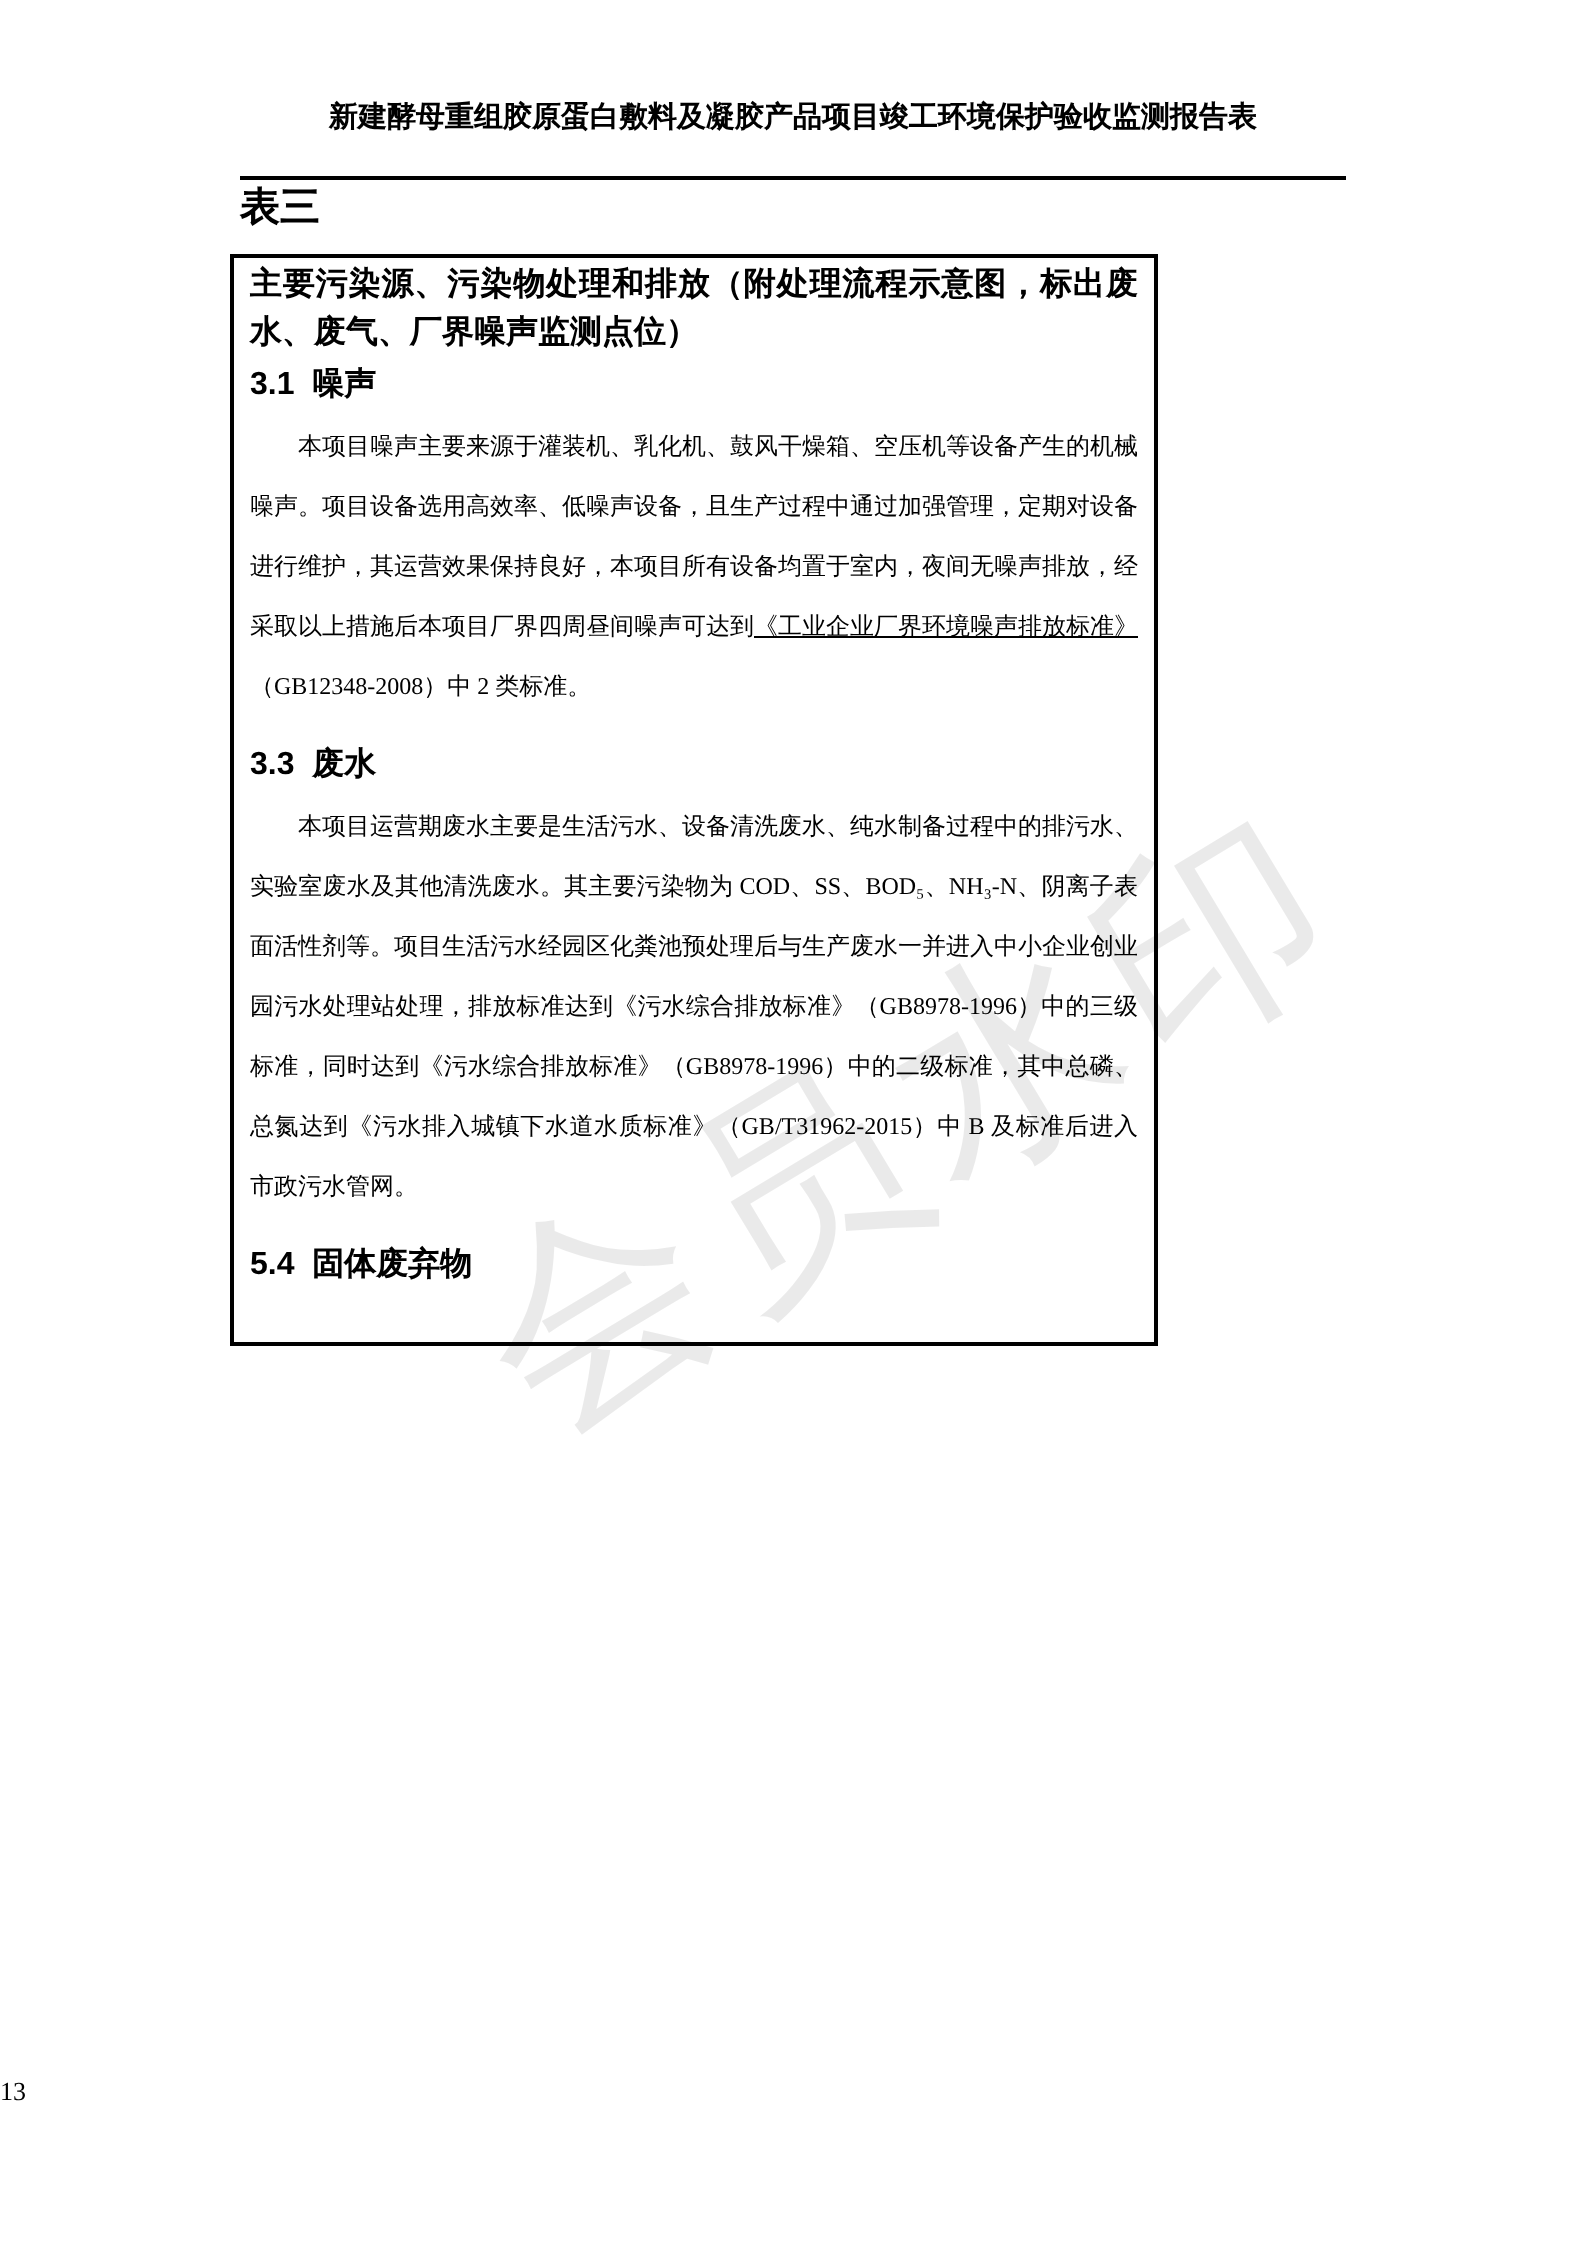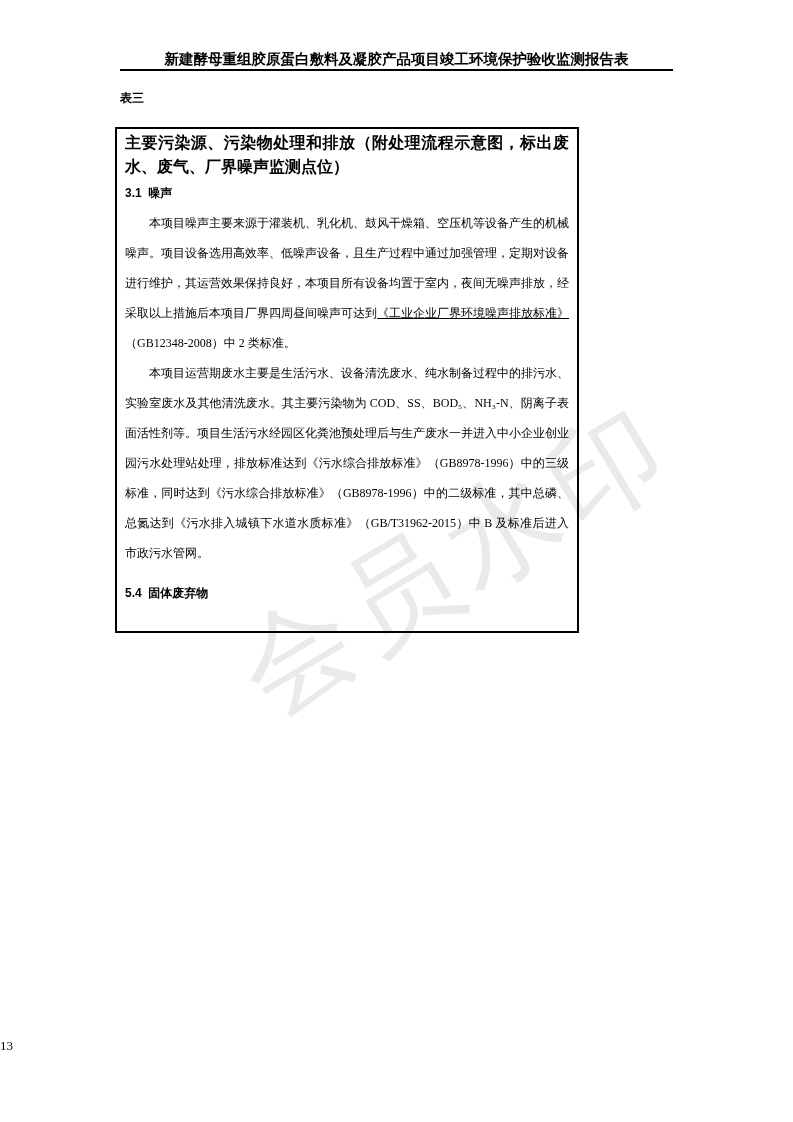--- a/index.html
+++ b/index.html
@@ -25,37 +25,37 @@
     white-space: nowrap;
     z-index: 0;
     pointer-events: none;
   }
   .header {
     position: absolute;
     top: 50px;
     left: 120px;
     right: 120px;
     border-bottom: 2px solid #000;
-    padding-bottom: 1px;
+    padding-bottom: 20px;
     text-align: center;
     z-index: 1;
   }
   .doc-title {
     font-family: "Liberation Sans", "DejaVu Sans", sans-serif;
     font-weight: bold;
     font-size: 14.5px;
     line-height: 18px;
   }
   .table-label {
     position: absolute;
     top: 90px;
     left: 120px;
     font-family: "Liberation Sans", "DejaVu Sans", sans-serif;
     font-weight: bold;
-    font-size: 12px;
+    font-size: 20px;
     z-index: 1;
   }
   .doc-table {
     position: absolute;
     top: 127px;
     left: 115px;
     width: 464px;
     box-sizing: border-box;
     border: 2px solid #000;
     padding: 2px 8px 23px 8px;
@@ -65,21 +65,21 @@
   .tbl-header {
     font-family: "Liberation Sans", "DejaVu Sans", sans-serif;
     font-weight: bold;
     font-size: 16px;
     line-height: 24px;
     text-align: justify;
   }
   .sec-heading {
     font-family: "Liberation Sans", "DejaVu Sans", sans-serif;
     font-weight: bold;
-    font-size: 12px;
+    font-size: 16px;
     line-height: 24px;
     margin-top: 2px;
     margin-bottom: 3px;
     white-space: pre-wrap;
   }
   .section + .section .sec-heading { margin-top: 13px; }
   .para {
     margin: 0;
     font-size: 12px;
     line-height: 30px;
@@ -115,20 +115,21 @@
 
     <div class="section">
       <div class="sec-heading">3.1  噪声</div>
       <p class="para"><span>本项目噪声主要来源于灌装机、乳化机、鼓风干燥箱、空压机等设备产生的机械噪声。项目设备选用高效率、低噪声设备，且生产过程中通过加强管理，定期对设备进行维护，其运营效果保持良好，本项目所有设备均置于室内，夜间无噪声排放，经采取以上措施后本项目厂界四周昼间噪声可达到</span><span class="u">《工业企业厂界环境噪声排放标准》</span><span>（GB12348-2008）中 2 类标准。</span></p>
     </div>
 
     <div class="section">
     </div>
 
     <div class="section">
+      <div class="sec-heading">3.3  废水</div>
       <p class="para"><span>本项目运营期废水主要是生活污水、设备清洗废水、纯水制备过程中的排污水、实验室废水及其他清洗废水。其主要污染物为 COD、SS、BOD₅、NH₃-N、阴离子表面活性剂等。项目生活污水经园区化粪池预处理后与生产废水一并进入中小企业创业园污水处理站处理，排放标准达到《污水综合排放标准》（GB8978-1996）中的三级标准，同时达到《污水综合排放标准》（GB8978-1996）中的二级标准，其中总磷、总氮达到《污水排入城镇下水道水质标准》（GB/T31962-2015）中 B 及标准后进入市政污水管网。</span><span class="u"></span><span></span></p>
     </div>
 
     <div class="section">
       <div class="sec-heading">5.4  固体废弃物</div>
     </div>
 
   </div>
 
   <div class="page-number">13</div>

